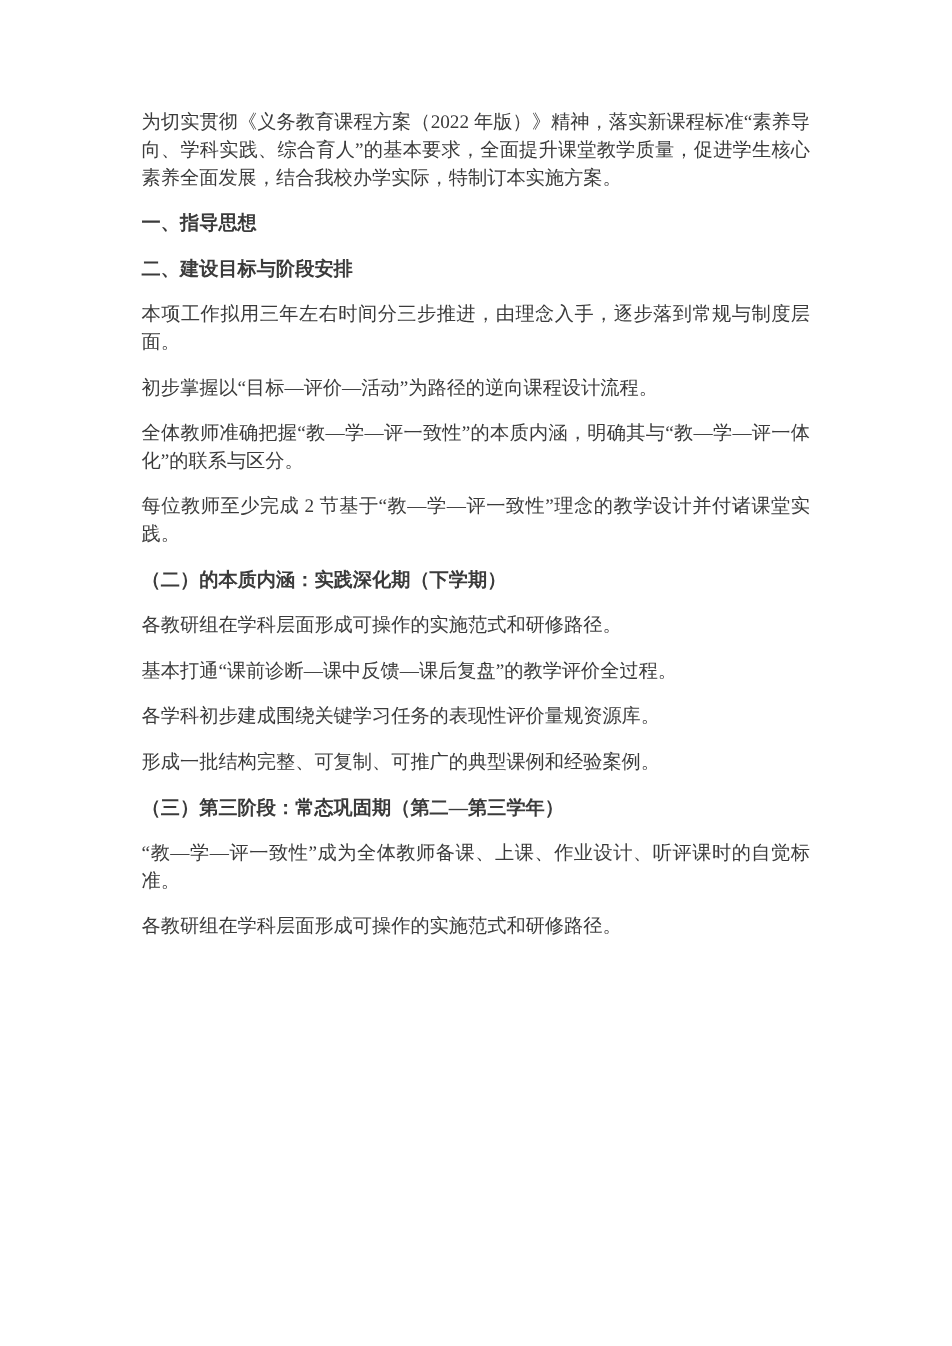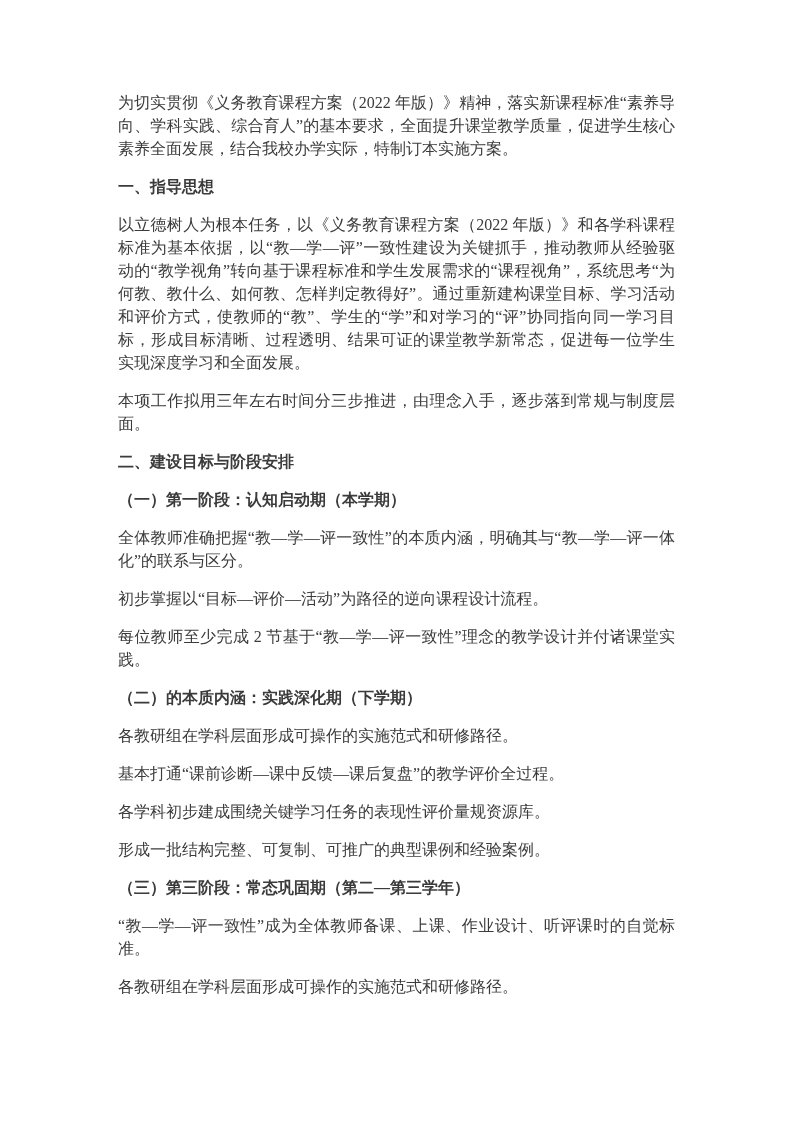--- a/index.html
+++ b/index.html
@@ -36,26 +36,24 @@
     font-weight: bold; 
   }
 </style>
 </head>
 <body>
 
 <div class="page">
   <div class="doc-content" id="doc-content">
       <p class="para">为切实贯彻《义务教育课程方案（2022 年版）》精神，落实新课程标准“素养导向、学科实践、综合育人”的基本要求，全面提升课堂教学质量，促进学生核心素养全面发展，结合我校办学实际，特制订本实施方案。</p>
       <p class="para heading">一、指导思想</p>
-      <p class="para">以立德树人为根本任务，以《义务教育课程方案（2022 年版）》和各学科课程标准为基本依据，以“教—学—评”一致性建设为关键抓手，推动教师从经验驱动的“教学视角”转向基于课程标准和学生发展需求的“课程视角”，系统思考“为何教、教什么、如何教、怎样判定教得好”。通过重新建构课堂目标、学习活动和评价方式，使教师的“教”、学生的“学”和对学习的“评”协同指向同一学习目标，形成目标清晰、过程透明、结果可证的课堂教学新常态，促进每一位学生实现深度学习和全面发展。</p>
+      <p class="para heading">二、建设目标与阶段安排</p>
       <p class="para">本项工作拟用三年左右时间分三步推进，由理念入手，逐步落到常规与制度层面。</p>
-      <p class="para heading">二、建设目标与阶段安排</p>
-      <p class="para heading">（一）第一阶段：认知启动期（本学期）</p>
+      <p class="para">初步掌握以“目标—评价—活动”为路径的逆向课程设计流程。</p>
       <p class="para">全体教师准确把握“教—学—评一致性”的本质内涵，明确其与“教—学—评一体化”的联系与区分。</p>
-      <p class="para">初步掌握以“目标—评价—活动”为路径的逆向课程设计流程。</p>
       <p class="para">每位教师至少完成 2 节基于“教—学—评一致性”理念的教学设计并付诸课堂实践。</p>
       <p class="para heading">（二）的本质内涵：实践深化期（下学期）</p>
       <p class="para">各教研组在学科层面形成可操作的实施范式和研修路径。</p>
       <p class="para">基本打通“课前诊断—课中反馈—课后复盘”的教学评价全过程。</p>
       <p class="para">各学科初步建成围绕关键学习任务的表现性评价量规资源库。</p>
       <p class="para">形成一批结构完整、可复制、可推广的典型课例和经验案例。</p>
       <p class="para heading">（三）第三阶段：常态巩固期（第二—第三学年）</p>
       <p class="para">“教—学—评一致性”成为全体教师备课、上课、作业设计、听评课时的自觉标准。</p>
       <p class="para">各教研组在学科层面形成可操作的实施范式和研修路径。</p>
     </div>

